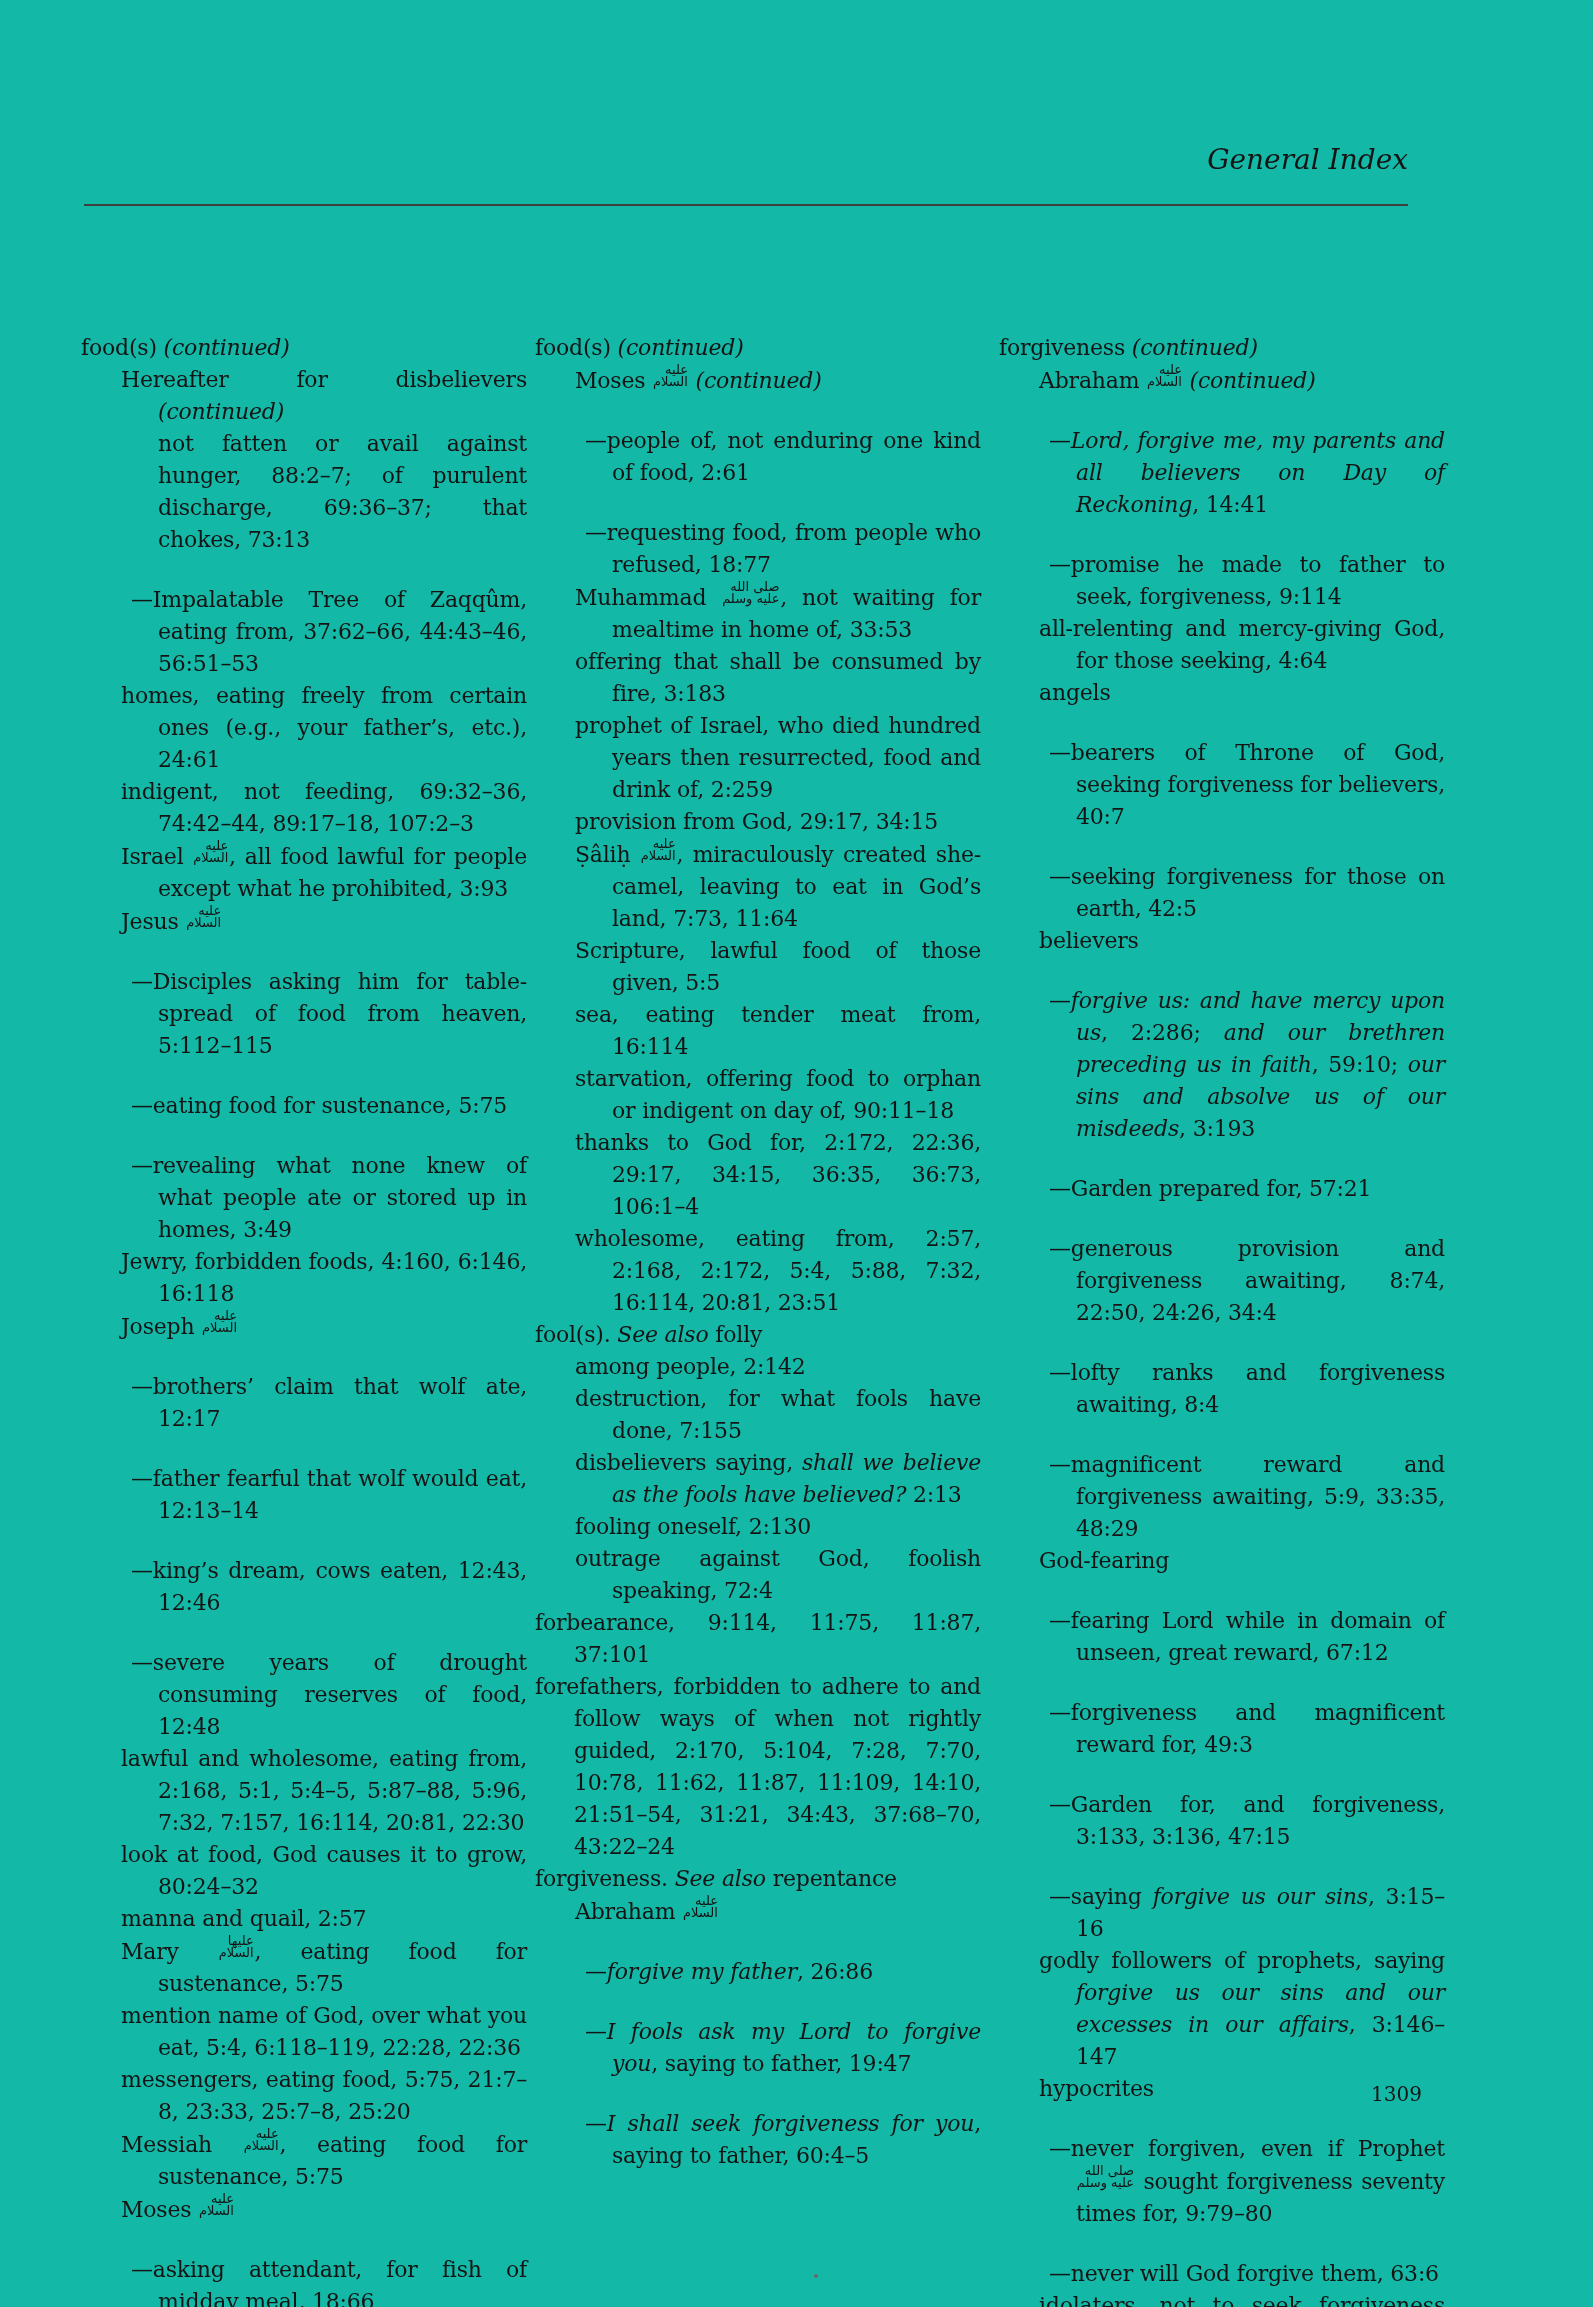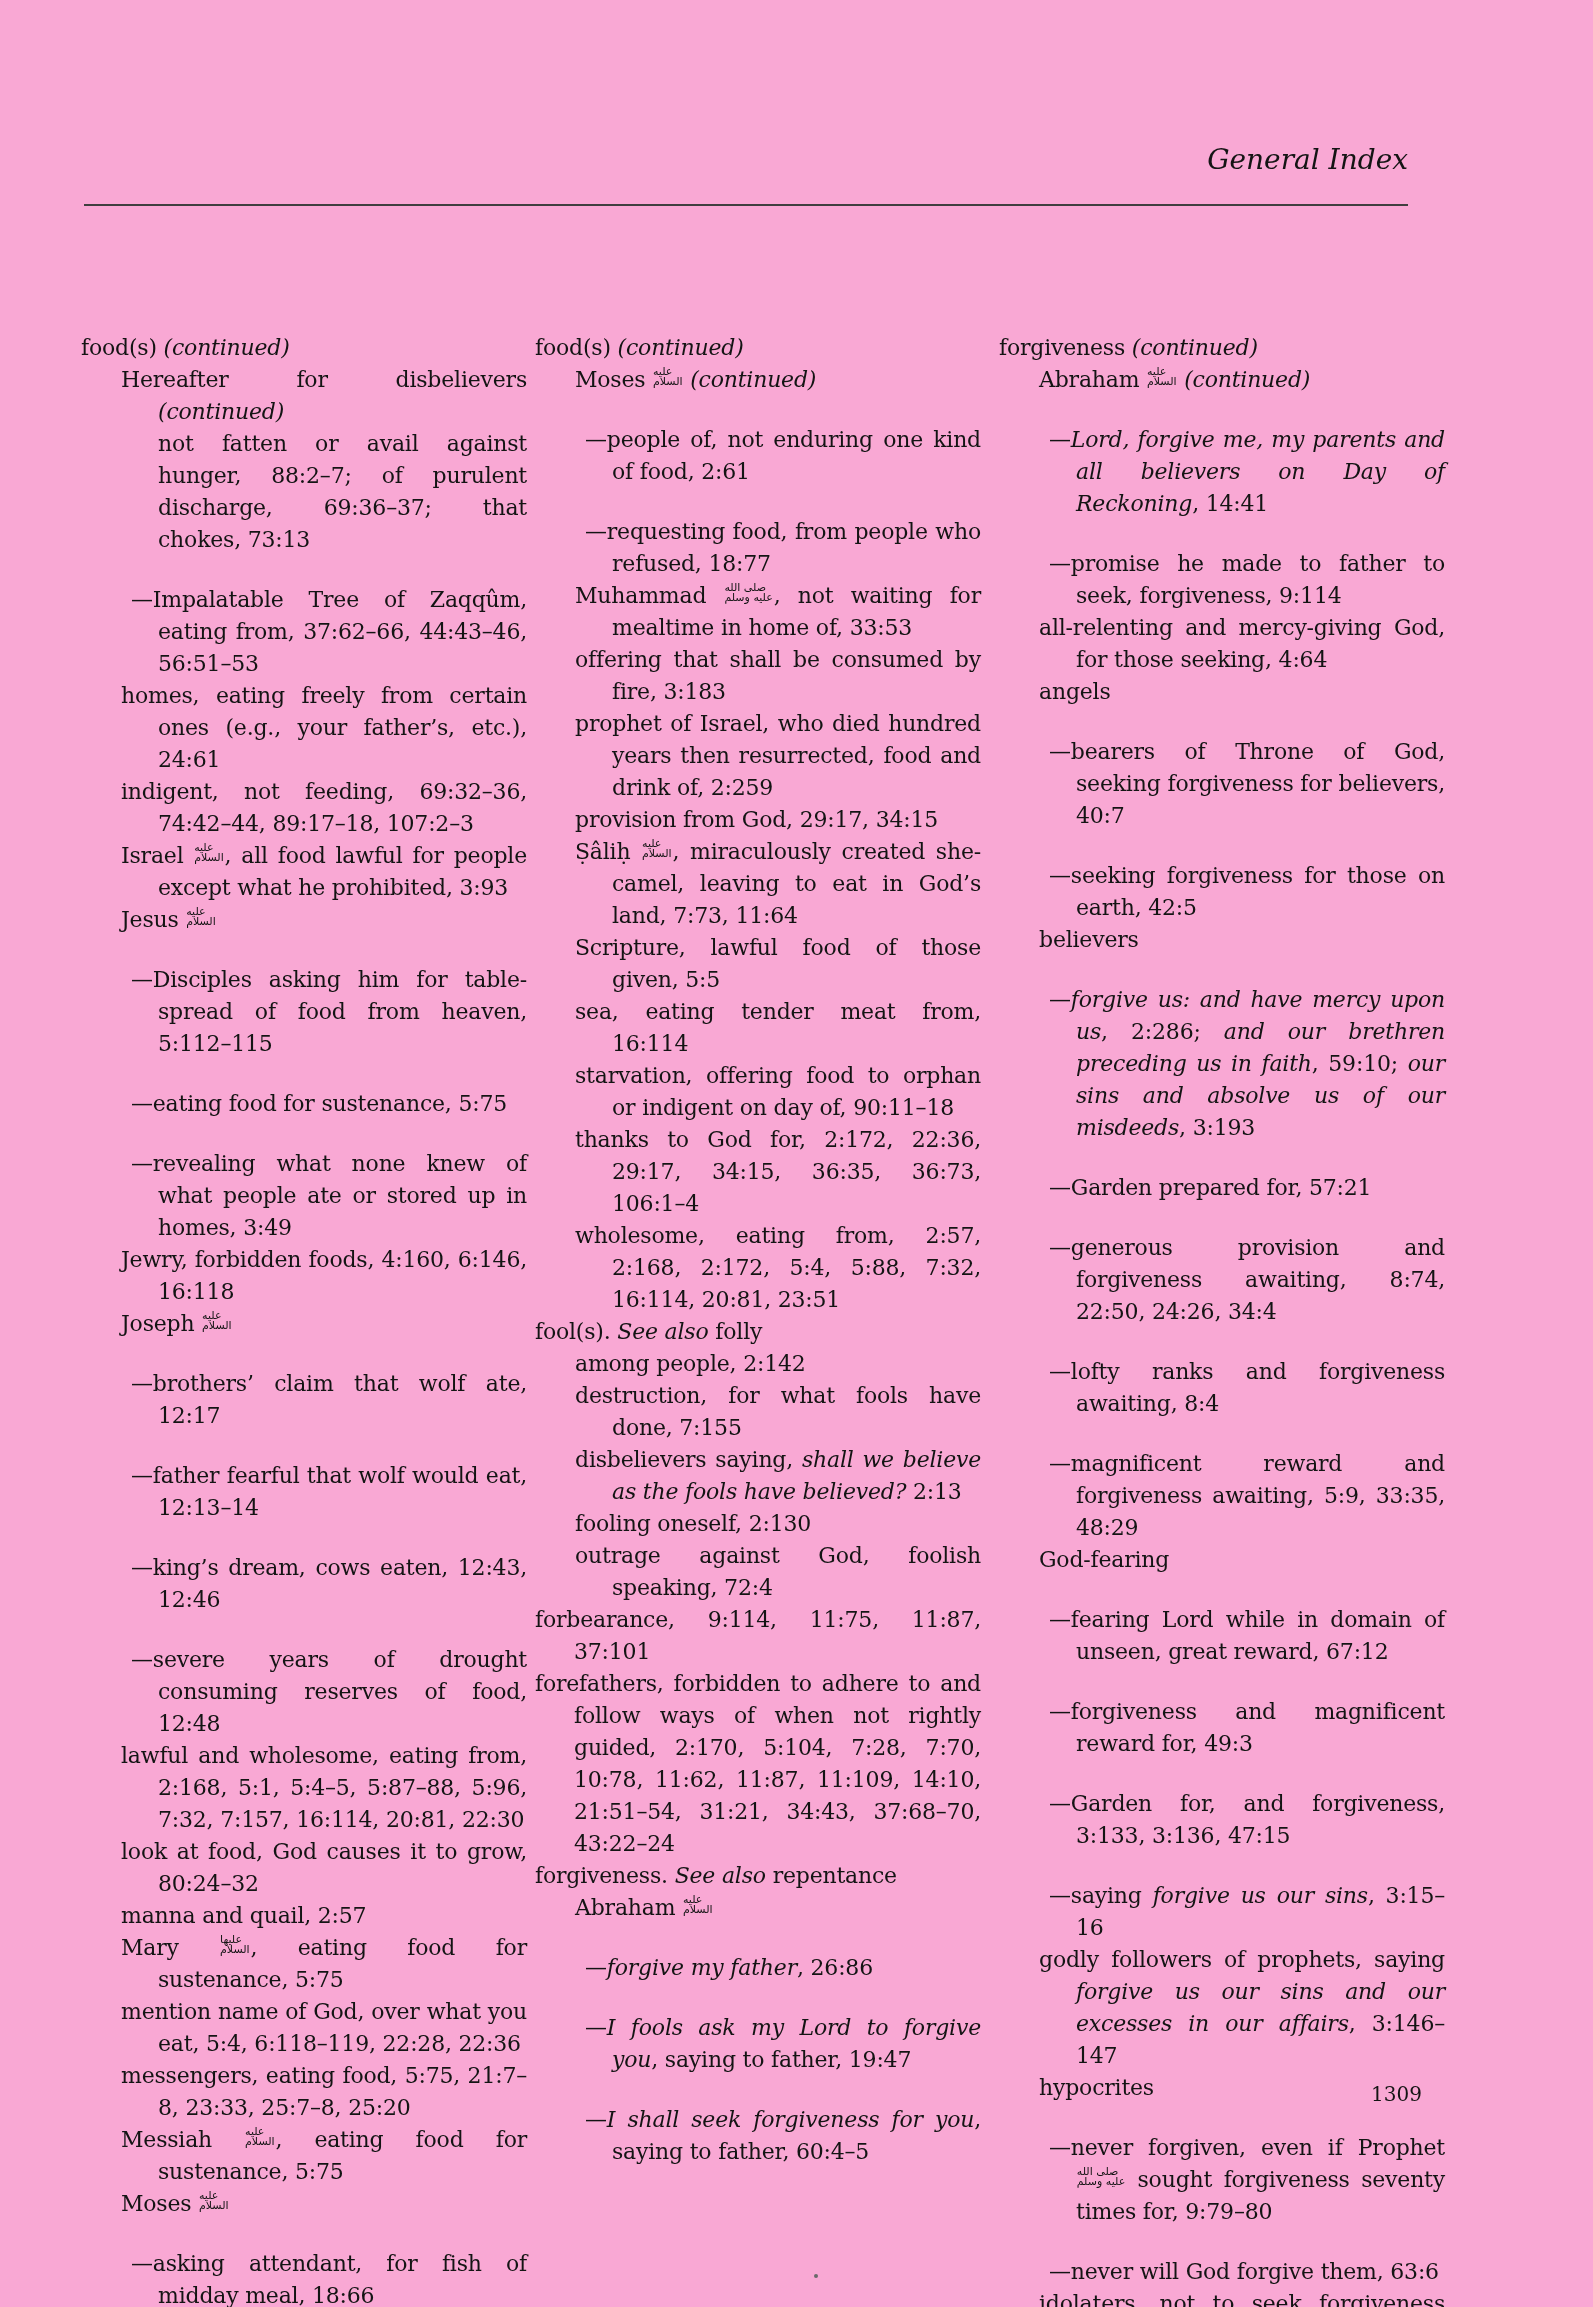--- a/index.html
+++ b/index.html
@@ -1,19 +1,19 @@
 <!DOCTYPE html>
 <html style="font-size:13px"><head>
 <meta charset="utf-8">
 <style>
   html,body { margin:0; padding:0; background:#e8e8e8; }
   .page {
     position:relative;
     width:1594px; height:2307px;
-    background:#f9a8d4;
+    background:#14b8a6;
     font-family:"DejaVu Serif","Liberation Serif",serif;
     color:#141414;
     overflow:hidden;
   }
   .header-title {
     position:absolute; top:145px; right:186px;
     font-style:italic; font-size:28px; line-height:1.1;
     white-space:nowrap;
   }
   .rule {
@@ -24,23 +24,23 @@
     position:absolute; top:332px; width:446px;
     font-size:22px; line-height:32px; letter-spacing:-0.2px;
   }
   .entry { text-align:justify; }
   .entry.lvl0 { padding-left:39px; text-indent:-39px; }
   .entry.lvl1 { padding-left:77px; text-indent:-37px; }
   .entry.lvl2 { padding-left:77px; text-indent:-27px;margin-top:28px; }
   .entry.lvl3 { padding-left:77px; text-indent:0; }
   .it { font-style:italic; }
   .hon {
-    display:inline-block; text-indent:0; text-align:left;
+    display:inline-block; text-indent:0; text-align:right;
     font-family:"DejaVu Sans","Liberation Sans",sans-serif;
-    font-size:11px; line-height:0.95; letter-spacing:0;
+    font-size:13px; line-height:0.95; letter-spacing:0;
     vertical-align:1.6px; white-space:nowrap; padding:0 0.8px;
   }
   .hl { display:block; }
   .pageno {
     position:absolute; top:2083px; right:172px;
     font-size:20px; line-height:1.1;
   }
   .speck {
     position:absolute; left:814px; top:2274px; width:4.1px; height:4.1px;
     border-radius:50%; background:#6a6a6a;

